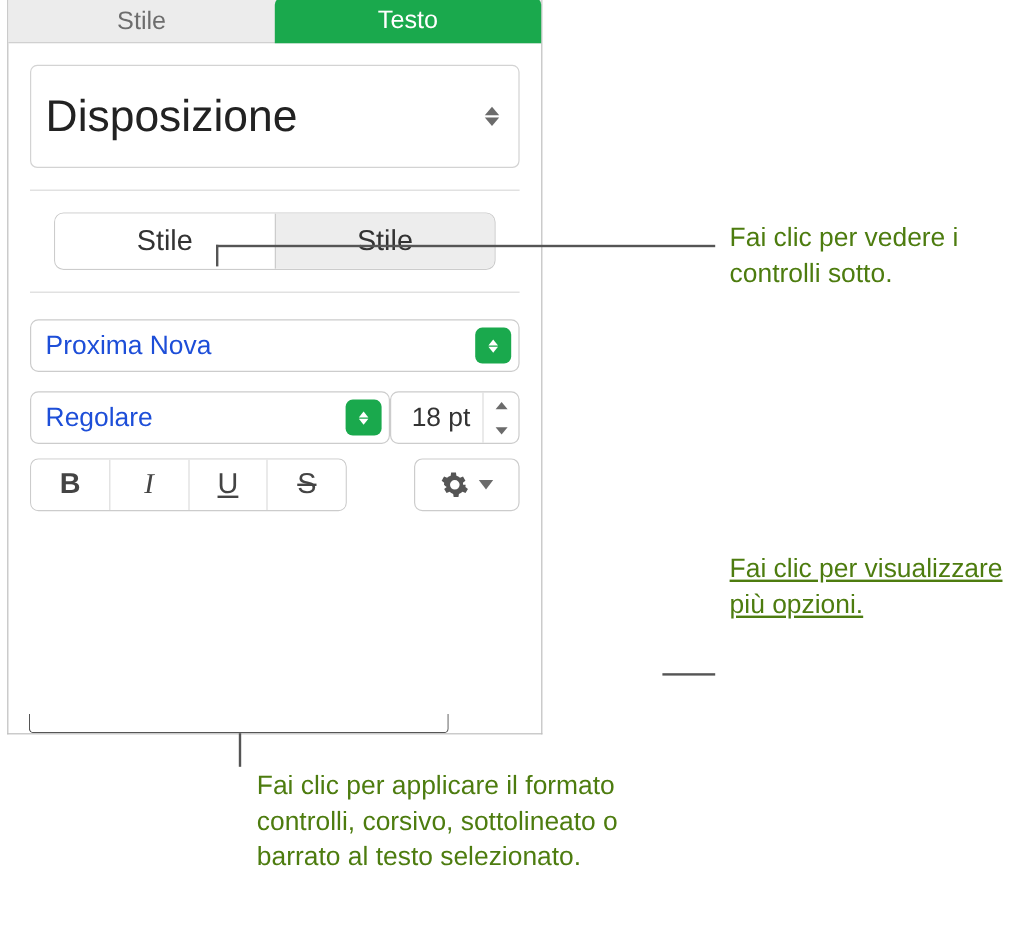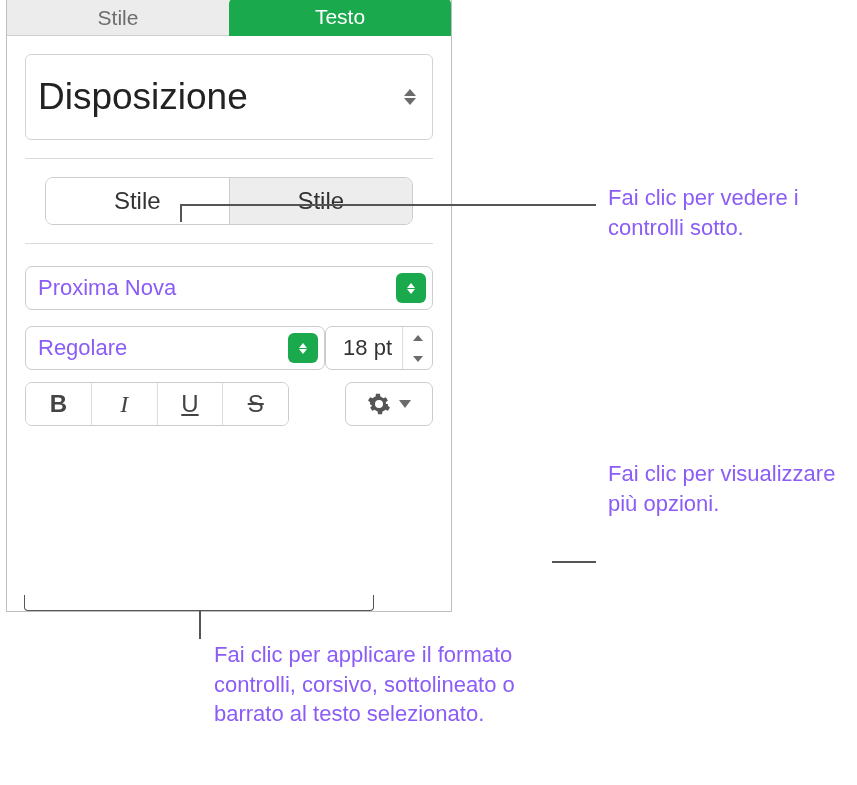--- a/index.html
+++ b/index.html
@@ -105,21 +105,21 @@
     display: flex; align-items: center; gap: 14px;
   }
   .popup {
     border: 1px solid #ccc;
     border-radius: 7px;
     background: #fff;
     display: flex; align-items: center; justify-content: space-between;
     padding: 0 6px 0 12px;
     height: 44px;
     font-size: 22px;
-    color: #8b5cf6;
+    color: #1d4ed8;
     flex: 1;
   }
   .popup.full { width: 100%; }
   .chip {
     width: 30px; height: 30px;
     border-radius: 6px;
     display: flex; align-items: center; justify-content: center;
     flex-direction: column; gap: 1px;
   }
   .chip.green { background: #1aa94d; }
@@ -174,24 +174,24 @@
     position:absolute;
     left:24px; top:595px;
     width:350px; height:16px;
     border:1.5px solid #555; border-top:none; border-radius:0 0 4px 4px;
   }
   .bracket-stem{
     position:absolute; left:199px; top:611px; width:1.5px; height:28px; background:#555;
   }
 
   .callout {
-    position:absolute; font-size:22px; color:#8b5cf6; line-height:1.35;
+    position:absolute; font-size:22px; color:#4d7c0f; line-height:1.35;
   }
   .callout.c1 { left:608px; top:183px; width:240px; }
-  .callout.c2 { left:608px; top:459px; width:240px; }
+  .callout.c2 { left:608px; top:459px; width:240px;text-decoration:underline; }
   .callout.c3 { left:214px; top:640px; width:360px; }
 
   .lead {
     position:absolute; background:#555;
   }
   .lead.l1 { top:204px; height:1.5px; left:180px; width:416px; }
   .lead.l1v { top:204px; left:180px; width:1.5px; height:18px; }
   .lead.l2 { top:561px; height:1.5px; left:552px; width:44px; }
 </style>
 </head>

